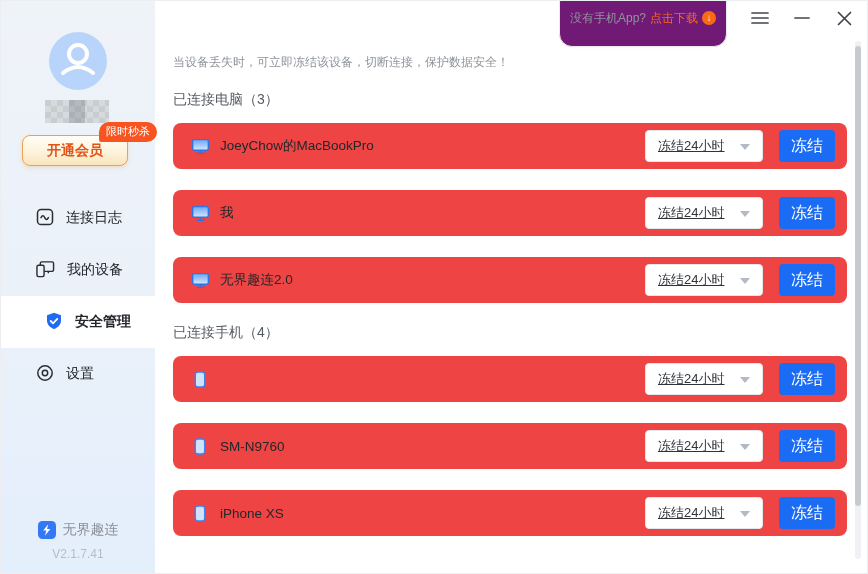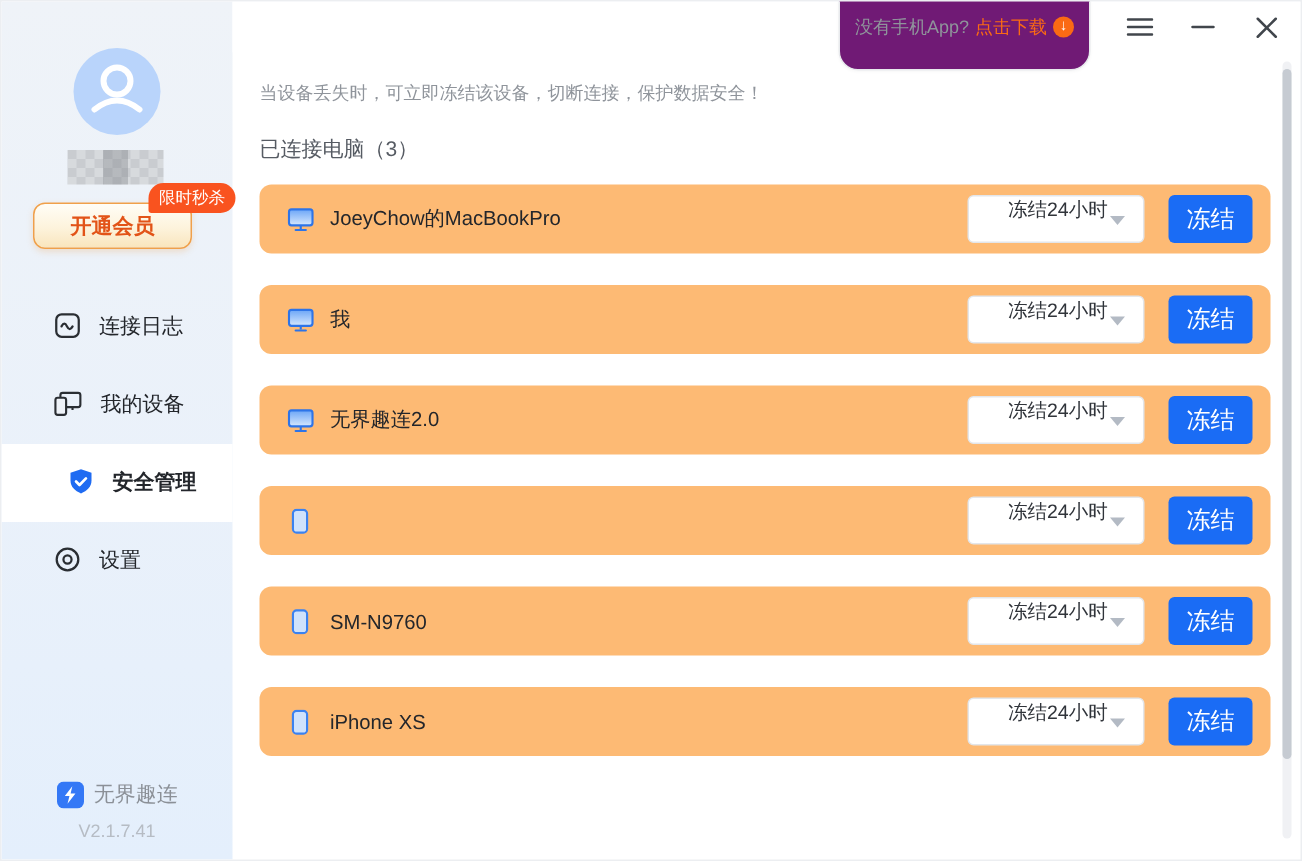--- a/index.html
+++ b/index.html
@@ -38,28 +38,28 @@
     border-radius:13px;font-size:12px;background:#701a75;cursor:pointer;box-shadow:0 1px 2px rgba(0,0,0,.03);}
   .pill .q{color:#8f949b;}
   .pill .a{color:#fa6a14;}
   .dl-circle{width:14px;height:14px;border-radius:50%;background:#fa6a14;color:#fff;font-size:10px;
     line-height:14px;text-align:center;font-weight:bold;}
   .winbtn{width:18px;height:18px;display:flex;align-items:center;justify-content:center;cursor:pointer;}
   
   .content{position:absolute;left:172px;right:20px;top:34px;}
   .tip{margin-top:19px;font-size:12px;color:#8f949b;}
   .section-title{margin:20px 0 14px;font-size:14px;color:#565b63;}
-  .rowlist .device-row{height:46px;background:#fdba74;border-radius:8px;display:flex;align-items:center;
+  .rowlist .device-row{height:46px;background:#ef4444;border-radius:8px;display:flex;align-items:center;
     padding:0 12px 0 16px;margin-bottom:21px;}
   .dev-icon{width:22px;display:flex;justify-content:center;margin-right:9px;}
   .dev-name{font-size:13.5px;color:#23262b;}
   .row-right{margin-left:auto;display:flex;align-items:center;}
   .freeze-select{position:relative;width:118px;height:32px;box-sizing:border-box;background:#fff;
-    border:1px solid #e3e6ea;border-radius:4px;display:flex;padding-left:26px;
-    font-size:13px;color:#30343a;cursor:pointer;}
+    border:1px solid #e3e6ea;border-radius:4px;display:flex;align-items:center;padding-left:12px;
+    font-size:13px;color:#30343a;cursor:pointer;text-decoration:underline;}
   .chevron{position:absolute;right:12px;top:13px;width:0;height:0;
     border-left:5px solid transparent;border-right:5px solid transparent;border-top:6px solid #b3bac4;}
   .freeze-btn{margin-left:16px;width:56px;height:32px;border:none;border-radius:4px;background:#1a6cf5;
     color:#fff;font-size:16px;cursor:pointer;font-family:Liberation Sans, sans-serif;}
   
   .scroll-track{position:absolute;right:6px;top:40px;bottom:14px;width:6px;border-radius:3px;background:#f0f1f4;}
   .scroll-thumb{position:absolute;right:6px;top:45px;width:6px;height:460px;border-radius:3px;background:#c6cbd2;cursor:pointer;}
 </style>
 </head>
 <body>
@@ -225,20 +225,21 @@
                 <span class="freeze-select">
                   <span>冻结24小时</span>
                   <span class="chevron"></span>
                 </span>
                 <button class="freeze-btn">冻结</button>
               </span>
             </div>
           </div>
         </div>
         <div>
+          <div class="section-title">已连接手机（4）</div>
           <div class="rowlist">
             <div class="device-row">
               <span class="dev-icon">
                 <svg width="12" height="17" viewBox="0 0 12 18">
                   <rect x="1" y="1" width="10" height="16" rx="2.6" fill="#cfe2fc" stroke="#3b82f0" stroke-width="1.5"></rect>
                 </svg>
               </span>
               <span class="row-right">
                 <span class="freeze-select">
                   <span>冻结24小时</span>

